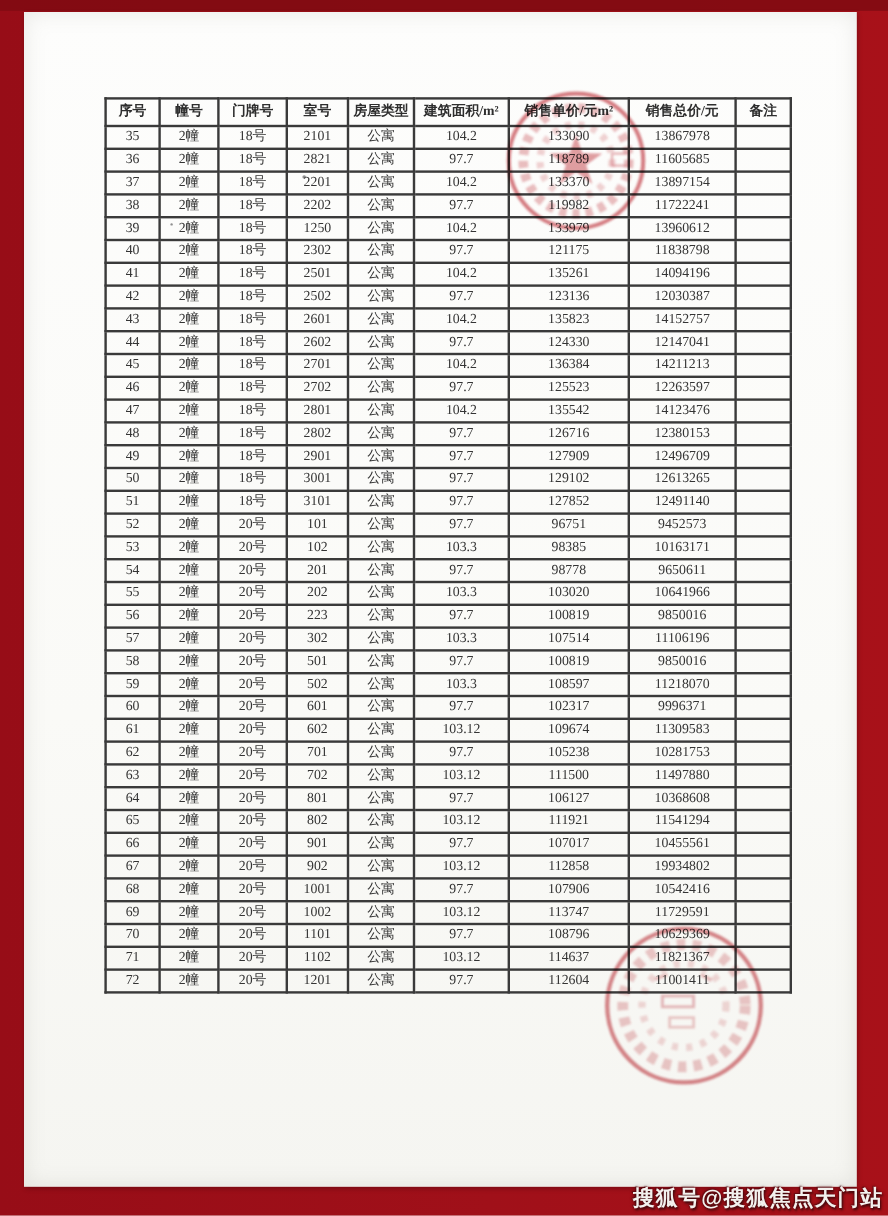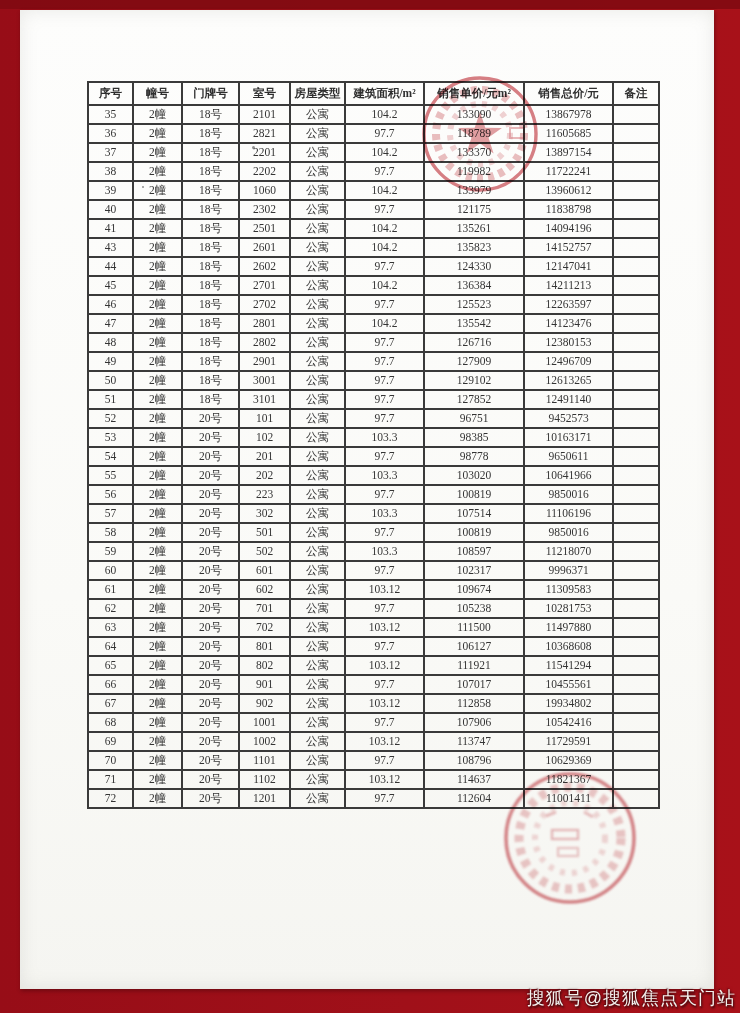--- a/index.html
+++ b/index.html
@@ -29,21 +29,21 @@
     color:#343434;font-size:11.5px;line-height:1;
     padding:0;overflow:hidden;white-space:nowrap;
   }
   table.price th{font-size:11.5px;font-weight:bold;color:#2e2e2e;text-align:center;}
   table.price thead tr{height:23px;}
   table.price tbody tr{height:19px;}
   .seal{position:absolute;mix-blend-mode:multiply;pointer-events:none;}
   .watermark{
     position:absolute;right:4px;bottom:3px;
     font-family:"Liberation Sans","DejaVu Sans",sans-serif;
-    font-size:18px;font-weight:normal;letter-spacing:1px;
+    font-size:18px;font-weight:bold;letter-spacing:1px;
     color:#f3f1ee;
     text-shadow:1px 2px 2px rgba(55,8,12,.95),-1px -1px 1px rgba(55,8,12,.55),0 0 3px rgba(80,10,15,.6);
     margin-top:42px;
   }
 </style>
 </head>
 <body>
 
 <div class="top-strip"></div>
 
@@ -118,21 +118,21 @@
           <td>公寓</td>
           <td>97.7</td>
           <td>119982</td>
           <td>11722241</td>
           <td></td>
         </tr>
         <tr>
           <td>39</td>
           <td>2幢</td>
           <td>18号</td>
-          <td>1060</td>
+          <td>1250</td>
           <td>公寓</td>
           <td>104.2</td>
           <td>133979</td>
           <td>13960612</td>
           <td></td>
         </tr>
         <tr>
           <td>40</td>
           <td>2幢</td>
           <td>18号</td>
@@ -145,20 +145,31 @@
         </tr>
         <tr>
           <td>41</td>
           <td>2幢</td>
           <td>18号</td>
           <td>2501</td>
           <td>公寓</td>
           <td>104.2</td>
           <td>135261</td>
           <td>14094196</td>
+          <td></td>
+        </tr>
+        <tr>
+          <td>42</td>
+          <td>2幢</td>
+          <td>18号</td>
+          <td>2502</td>
+          <td>公寓</td>
+          <td>97.7</td>
+          <td>123136</td>
+          <td>12030387</td>
           <td></td>
         </tr>
         <tr>
           <td>43</td>
           <td>2幢</td>
           <td>18号</td>
           <td>2601</td>
           <td>公寓</td>
           <td>104.2</td>
           <td>135823</td>

